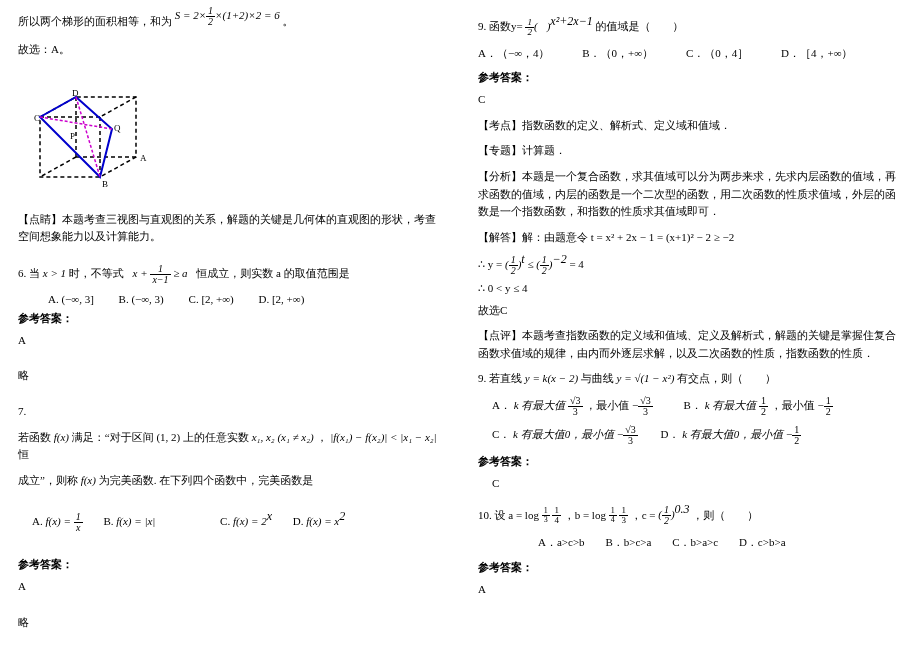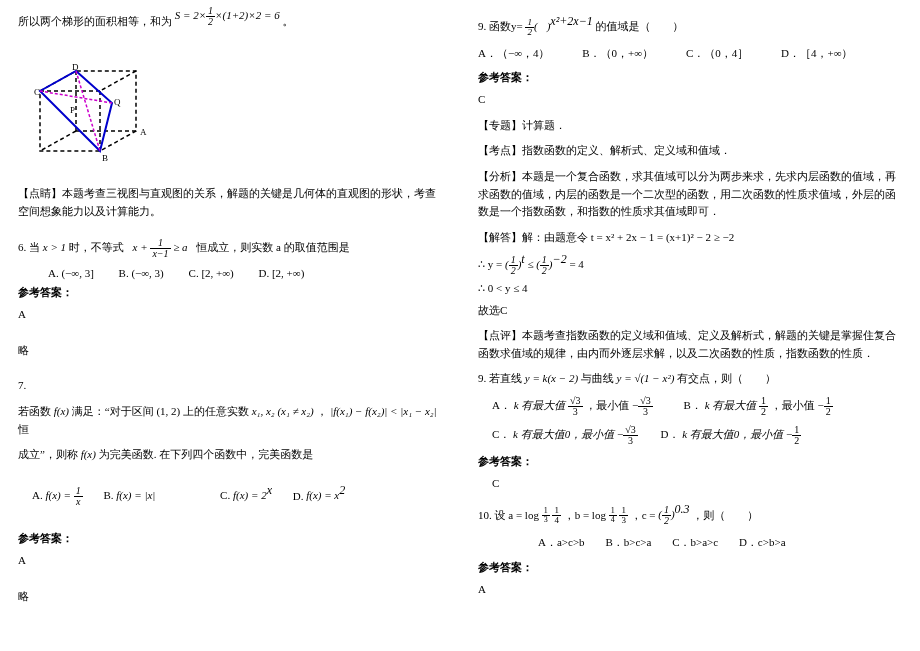--- a/index.html
+++ b/index.html
@@ -44,20 +44,21 @@
 <body>
 
 <div class="col">
   <div class="line">
     <span>所以两个梯形的面积相等，和为</span>
     <span class="italic" style="position:relative; top:-6px;">
       S = 2×<span class="frac"><span class="num">1</span><span class="den">2</span></span>×(1+2)×2 = 6
     </span>
     <span>。</span>
   </div>
+  <div class="line">故选：A。</div>
   <div class="biggap"></div>
 
   <svg class="diagram" viewBox="0 0 130 110">
     <polyline points="18,28 54,8 114,8 114,68 78,88 18,88 18,28" fill="none" stroke="#000" stroke-width="1.5" stroke-dasharray="4,3"></polyline>
     <line x1="54" y1="8" x2="54" y2="68" stroke="#000" stroke-width="1.5" stroke-dasharray="4,3"></line>
     <line x1="54" y1="68" x2="18" y2="88" stroke="#000" stroke-width="1.5" stroke-dasharray="4,3"></line>
     <line x1="54" y1="68" x2="114" y2="68" stroke="#000" stroke-width="1.5" stroke-dasharray="4,3"></line>
     <line x1="114" y1="8" x2="78" y2="28" stroke="#000" stroke-width="1.5" stroke-dasharray="4,3"></line>
     <line x1="78" y1="28" x2="78" y2="88" stroke="#000" stroke-width="1.5" stroke-dasharray="4,3"></line>
     <line x1="78" y1="28" x2="18" y2="28" stroke="#000" stroke-width="1.5" stroke-dasharray="4,3"></line>
@@ -133,22 +134,22 @@
     <span>的值域是（　　）</span>
   </div>
   <div class="line options-wide">
     <span>A．（−∞，4）</span>
     <span>B．（0，+∞）</span>
     <span>C．（0，4］</span>
     <span>D．［4，+∞）</span>
   </div>
   <div class="answer-hdr">参考答案：</div>
   <div class="line">C</div>
+  <div class="line">【考点】指数函数的定义、解析式、定义域和值域．</div>
   <div class="line">【专题】计算题．</div>
-  <div class="line">【考点】指数函数的定义、解析式、定义域和值域．</div>
   <div class="line">【分析】本题是一个复合函数，求其值域可以分为两步来求，先求内层函数的值域，再求函数的值域，内层的函数是一个二次型的函数，用二次函数的性质求值域，外层的函数是一个指数函数，和指数的性质求其值域即可．</div>
   <div class="line tight">【解答】解：由题意令 t = x² + 2x − 1 = (x+1)² − 2 ≥ −2</div>
   <div class="line tight">
     <span>∴ y =</span>
     <span class="italic">(<span class="frac"><span class="num">1</span><span class="den">2</span></span>)<span class="sup">t</span></span>
     <span> ≤ </span>
     <span class="italic">(<span class="frac"><span class="num">1</span><span class="den">2</span></span>)<span class="sup">−2</span></span>
     <span> = 4</span>
   </div>
   <div class="line tight">∴ 0 &lt; y ≤ 4</div>

